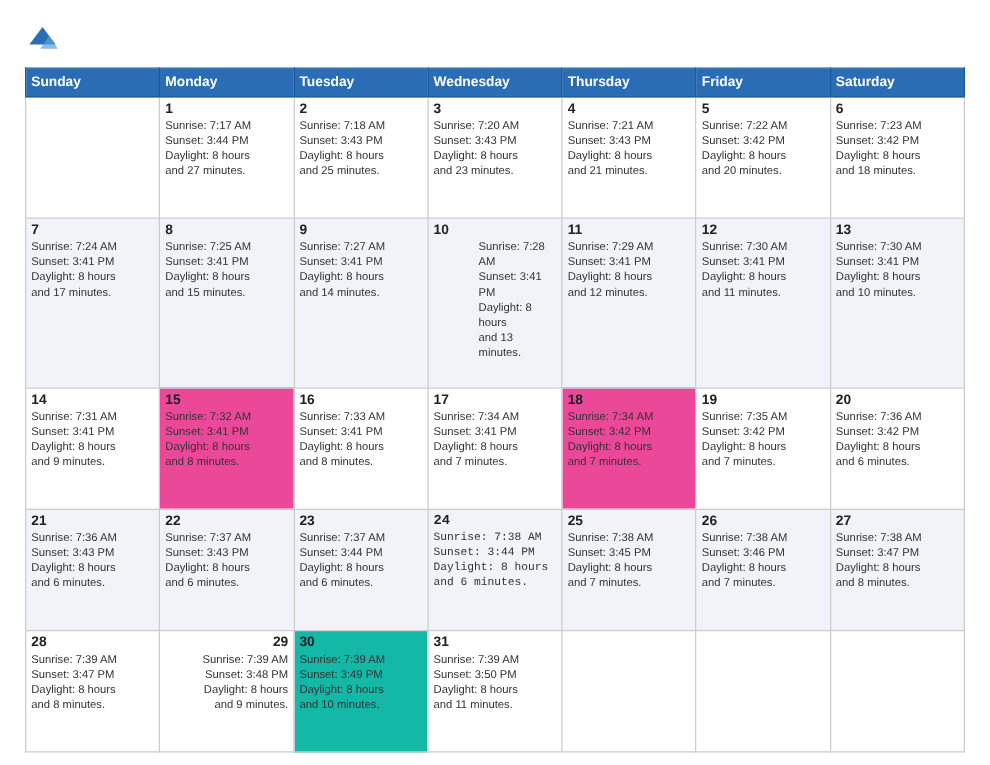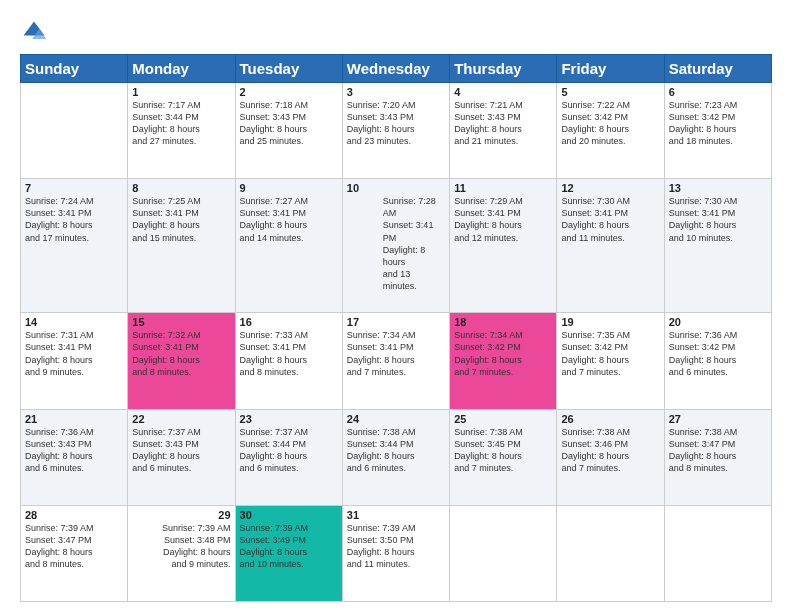--- a/index.html
+++ b/index.html
@@ -62,21 +62,21 @@
       margin-top: 2px;
     }
     .calendar {
       width: 100%;
       border-collapse: collapse;
       flex: 1;
     }
     .calendar th {
       background: #2a6db5;
       color: #fff;
-      font-size: 15px;
+      font-size: 11px;
       font-weight: bold;
       padding: 5px 4px;
       text-align: left;
       border: 1px solid #1a5a9a;
     }
     .calendar td {
       vertical-align: top;
       border: 1px solid #ccc;
       padding: 3px 4px;
       width: 107px;
@@ -300,21 +300,21 @@
 Daylight: 8 hours
 and 6 minutes.</div>
           </td>
           <td style="background: rgb(240, 244, 249);">
             <span class="day-num">23</span>
             <div class="cell-text" style="white-space: pre-line;">Sunrise: 7:37 AM
 Sunset: 3:44 PM
 Daylight: 8 hours
 and 6 minutes.</div>
           </td>
-          <td style="background: rgb(240, 244, 249);">
+          <td style="background: rgb(240, 244, 249); font-family: Liberation Mono, monospace;">
             <span class="day-num">24</span>
             <div class="cell-text" style="white-space: pre-line;">Sunrise: 7:38 AM
 Sunset: 3:44 PM
 Daylight: 8 hours
 and 6 minutes.</div>
           </td>
           <td style="background: rgb(240, 244, 249);">
             <span class="day-num">25</span>
             <div class="cell-text" style="white-space: pre-line;">Sunrise: 7:38 AM
 Sunset: 3:45 PM

